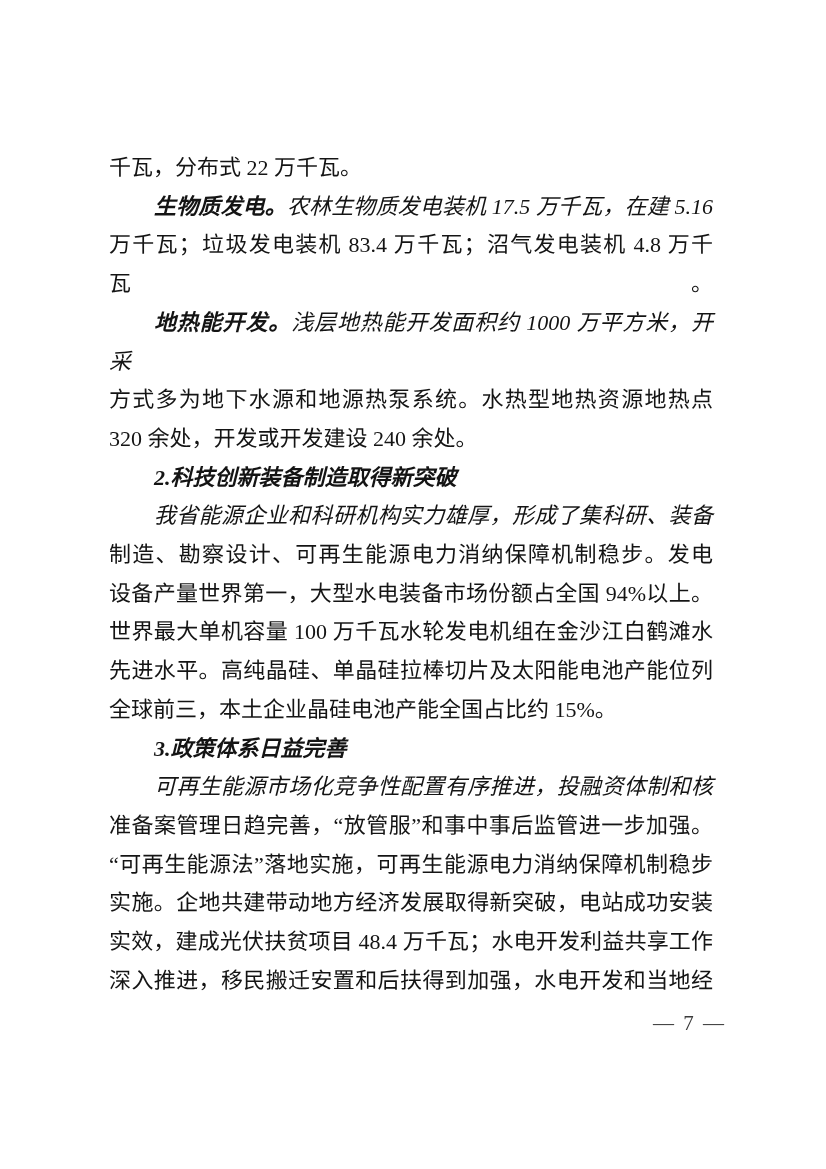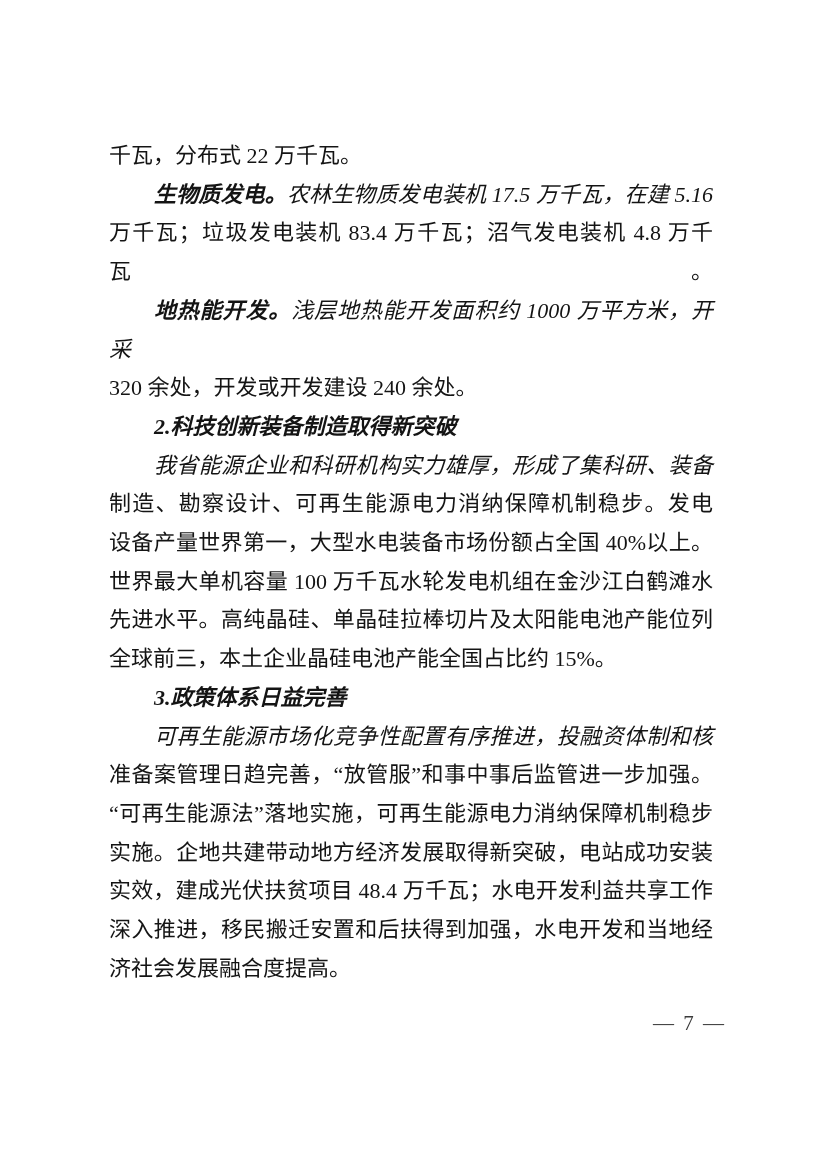--- a/index.html
+++ b/index.html
@@ -12,21 +12,21 @@
     width: 826px;
     height: 1169px;
     background: #ffffff;
     overflow: hidden;
     font-family: "Liberation Serif", "DejaVu Serif", serif;
     color: #141414;
   }
   .text-block {
     position: absolute;
     left: 109px;
-    top: 137px;
+    top: 149px;
     width: 604px;
     font-size: 22px;
     line-height: 38.7px;
   }
   .line {
     white-space: normal;
     text-align: left;
   }
   .line.indent {
     text-indent: 45px;
@@ -52,33 +52,33 @@
 </style>
 </head>
 <body>
 
 <div class="page">
   <div class="text-block">
       <div class="line"><span>千瓦，分布式 22 万千瓦。</span></div>
       <div class="line indent justify"><span class="bold">生物质发电。</span><span>农林生物质发电装机 17.5 万千瓦，在建 5.16</span></div>
       <div class="line justify"><span>万千瓦；垃圾发电装机 83.4 万千瓦；沼气发电装机 4.8 万千瓦。</span></div>
       <div class="line indent justify"><span class="bold">地热能开发。</span><span>浅层地热能开发面积约 1000 万平方米，开采</span></div>
+      <div class="line justify"><span>方式多为地下水源和地源热泵系统。水热型地热资源地热点</span></div>
       <div class="line"><span>320 余处，开发或开发建设 240 余处。</span></div>
       <div class="line indent heading"><span>2.科技创新装备制造取得新突破</span></div>
       <div class="line indent justify"><span>我省能源企业和科研机构实力雄厚，形成了集科研、装备</span></div>
       <div class="line justify"><span>制造、勘察设计、可再生能源电力消纳保障机制稳步。发电</span></div>
-      <div class="line justify"><span>设备产量世界第一，大型水电装备市场份额占全国 40%以上。</span></div>
+      <div class="line justify"><span>设备产量世界第一，大型水电装备市场份额占全国 94%以上。</span></div>
       <div class="line justify"><span>世界最大单机容量 100 万千瓦水轮发电机组在金沙江白鹤滩水</span></div>
       <div class="line justify"><span>先进水平。高纯晶硅、单晶硅拉棒切片及太阳能电池产能位列</span></div>
       <div class="line"><span>全球前三，本土企业晶硅电池产能全国占比约 15%。</span></div>
       <div class="line indent heading"><span>3.政策体系日益完善</span></div>
       <div class="line indent justify"><span>可再生能源市场化竞争性配置有序推进，投融资体制和核</span></div>
       <div class="line justify"><span>准备案管理日趋完善，“放管服”和事中事后监管进一步加强。</span></div>
       <div class="line justify"><span>“可再生能源法”落地实施，可再生能源电力消纳保障机制稳步</span></div>
       <div class="line justify"><span>实施。企地共建带动地方经济发展取得新突破，电站成功安装</span></div>
       <div class="line justify"><span>实效，建成光伏扶贫项目 48.4 万千瓦；水电开发利益共享工作</span></div>
       <div class="line justify"><span>深入推进，移民搬迁安置和后扶得到加强，水电开发和当地经</span></div>
-      <div class="line"><span>济社会发展融合度提高。</span></div>
     </div>
   <div class="page-footer">
     <span>— 7 —</span>
   </div>
 </div>
 
 </body></html>

